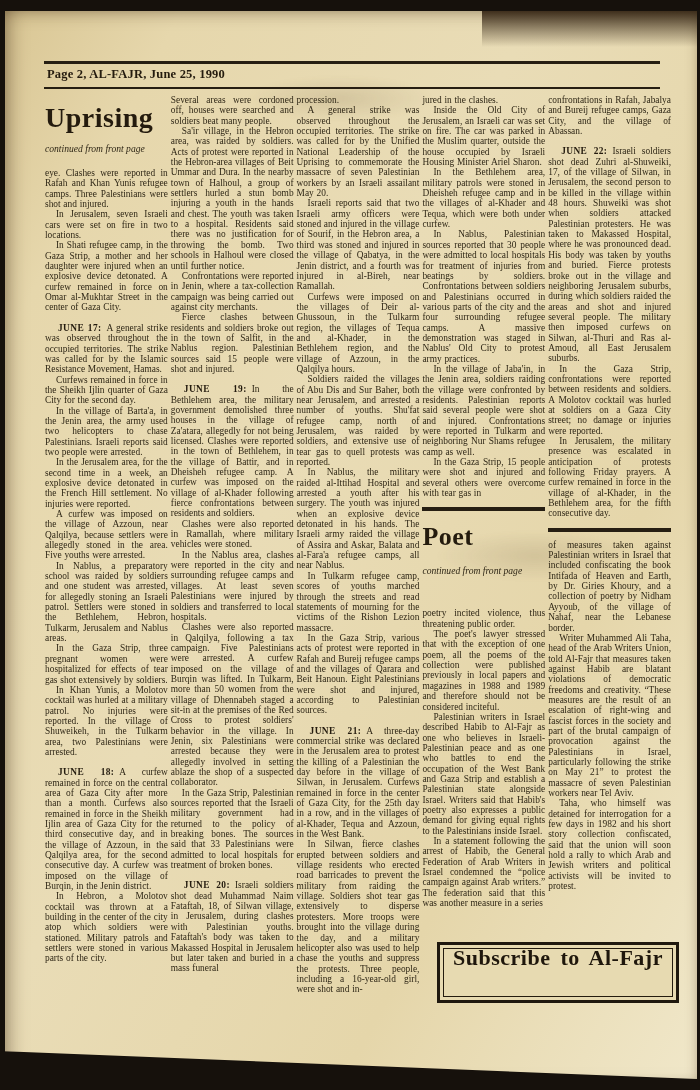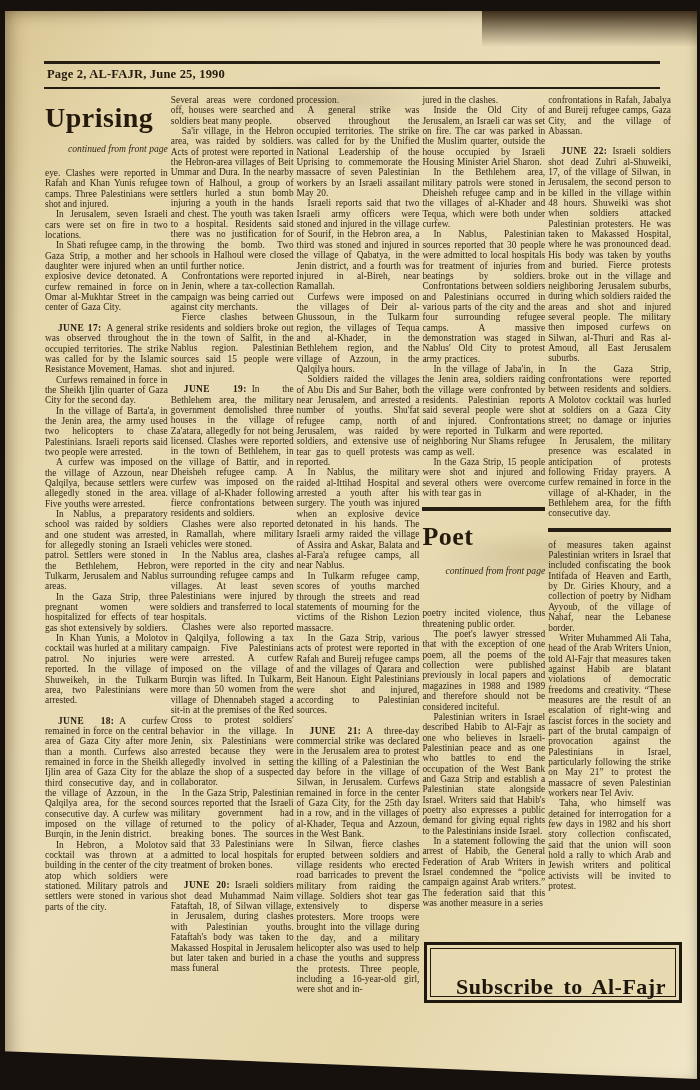--- a/index.html
+++ b/index.html
@@ -48,29 +48,29 @@
   .col p.entry{margin-top:10px;text-indent:13px;}
   .col p b.lead{letter-spacing:.4px;margin-right:5px;color:#241b0e;margin-top:40px;}
   h1.uprising{
     font-size:28px;font-weight:bold;margin:7px 0 9px;
     letter-spacing:.5px;color:#241b0e;
   }
   h2.poet{
     font-size:26px;font-weight:bold;margin:11px 0 13px;
     letter-spacing:.5px;color:#241b0e;
   }
-  .continued{font-style:italic;font-size:9.6px;color:#2f2716;margin:0 0 14px;text-align:right;}
+  .continued{font-style:italic;font-size:9.6px;color:#2f2716;margin:0 0 14px;}
   .continued.big-gap{margin-bottom:32px;}
   .section-rule{height:4px;background:#261e12;margin:9px 0 0;}
   .col .after-rule{margin-top:8px;}
   .subscribe-box{
-    position:absolute;left:419px;top:931px;width:236px;height:55px;
+    position:absolute;left:432px;top:931px;width:236px;height:55px;
     border:3px solid #1f180e;background:#e7dab1;
     box-shadow:inset 0 0 0 3px #e7dab1,inset 0 0 0 4px #241b0e;
-    display:flex;align-items:flex-end;justify-content:center;padding-left:16px;
+    display:flex;align-items:flex-start;justify-content:center;
   }
   .subscribe-box span{
     font-size:22px;font-weight:bold;color:#1f170c;
     letter-spacing:.5px;word-spacing:4px;white-space:nowrap;
   }
 </style>
 </head>
 <body>
 
 <div class="paper">
@@ -87,20 +87,21 @@
     <div class="col">
       <h1 class="uprising">Uprising</h1>
       <div class="continued">continued from front page</div>
       <div>
           <p class="noindent">eye.  Clashes were reported in Rafah and Khan Yunis refugee camps.  Three Palestinians were shot and injured.</p>
           <p>In Jerusalem, seven Israeli cars were set on fire in two locations.</p>
           <p>In Shati refugee camp, in the Gaza Strip, a mother and her daughter were injured when an explosive device detonated.  A curfew remained in force on Omar al-Mukhtar Street in the center of Gaza City.</p>
           <p class="entry"><b class="lead">JUNE 17:</b>A general strike was observed throughout the occupied territories. The strike was called for by the Islamic Resistance Movement, Hamas.</p>
           <p>Curfews remained in force in the Sheikh Ijlin quarter of Gaza City for the second day.</p>
           <p>In the village of Barta'a, in the Jenin area, the army used two helicopters to chase Palestinians.  Israeli reports said two people were arrested.</p>
+          <p>In the Jerusalem area, for the second time in a week, an explosive device detonated in the French Hill settlement.  No injuries were reported.</p>
           <p>A curfew was imposed on the village of Azzoun, near Qalqilya, because settlers were allegedly stoned in the area. Five youths were arrested.</p>
           <p>In Nablus, a preparatory school was raided by soldiers and one student was arrested, for allegedly stoning an Israeli patrol.  Settlers were stoned in the Bethlehem, Hebron, Tulkarm, Jerusalem and Nablus areas.</p>
           <p>In the Gaza Strip, three pregnant women were hospitalized for effects of tear gas shot extensively by soldiers.</p>
           <p>In Khan Yunis, a Molotov cocktail was hurled at a military patrol.  No injuries were reported.  In the village of Shuweikeh, in the Tulkarm area, two Palestinians were arrested.</p>
           <p class="entry"><b class="lead">JUNE 18:</b>A curfew remained in force on the central area of Gaza City after more than a month. Curfews also remained in force in the Sheikh Ijlin area of Gaza City for the third consecutive day, and in the village of Azzoun, in the Qalqilya area, for the second consecutive day.  A curfew was imposed on the village of Burqin, in the Jenin district.</p>
           <p>In Hebron, a Molotov cocktail was thrown at a building in the center of the city atop which soldiers were stationed.  Military patrols and settlers were stoned in various parts of the city.</p>
         </div>
     </div>
 
     <div class="col">

